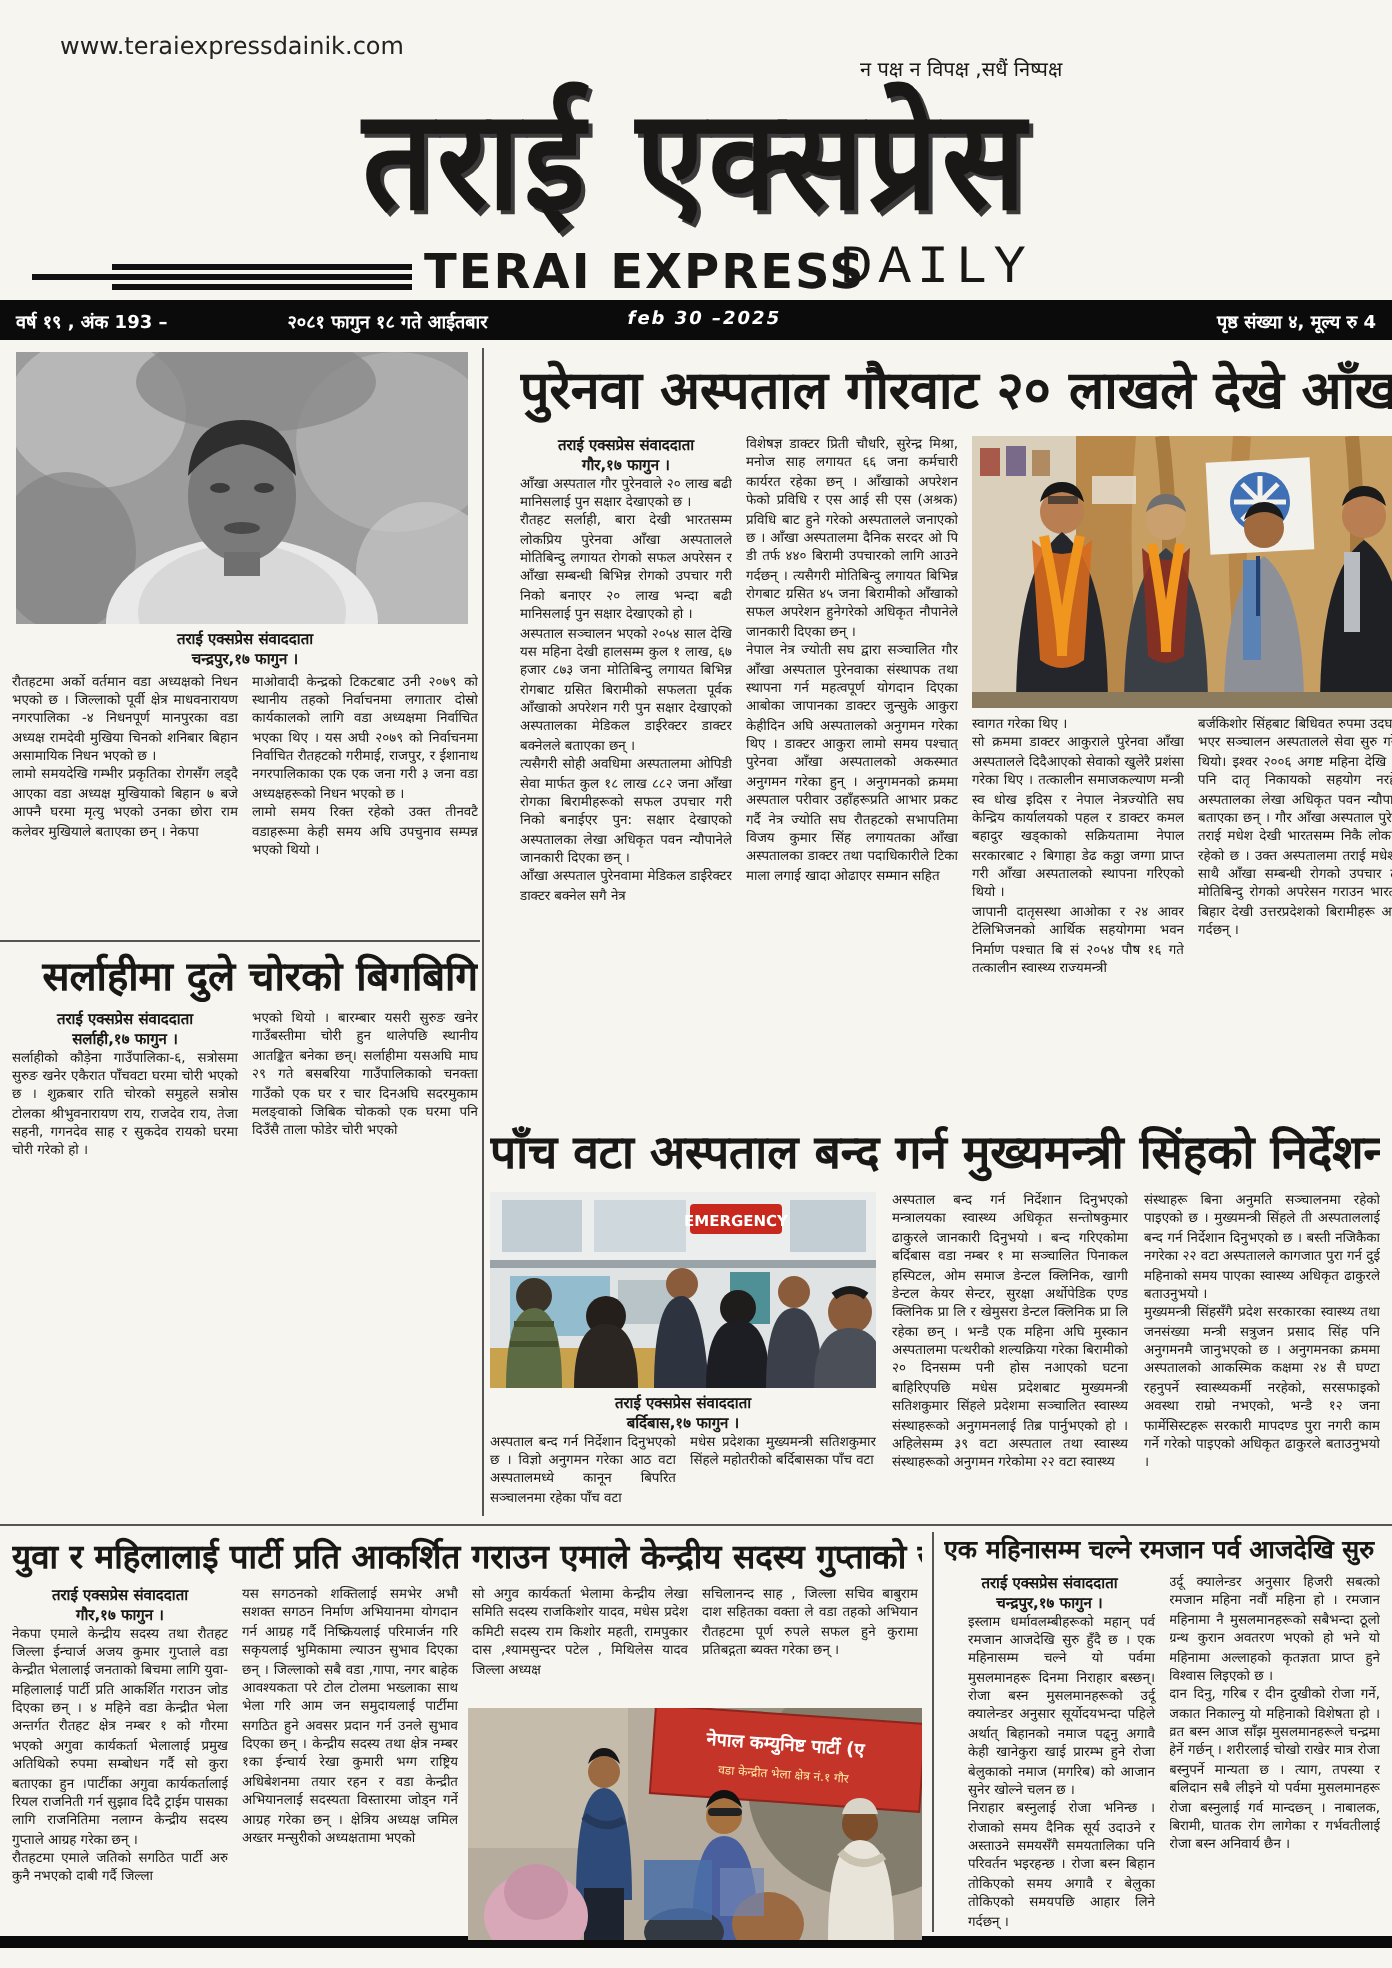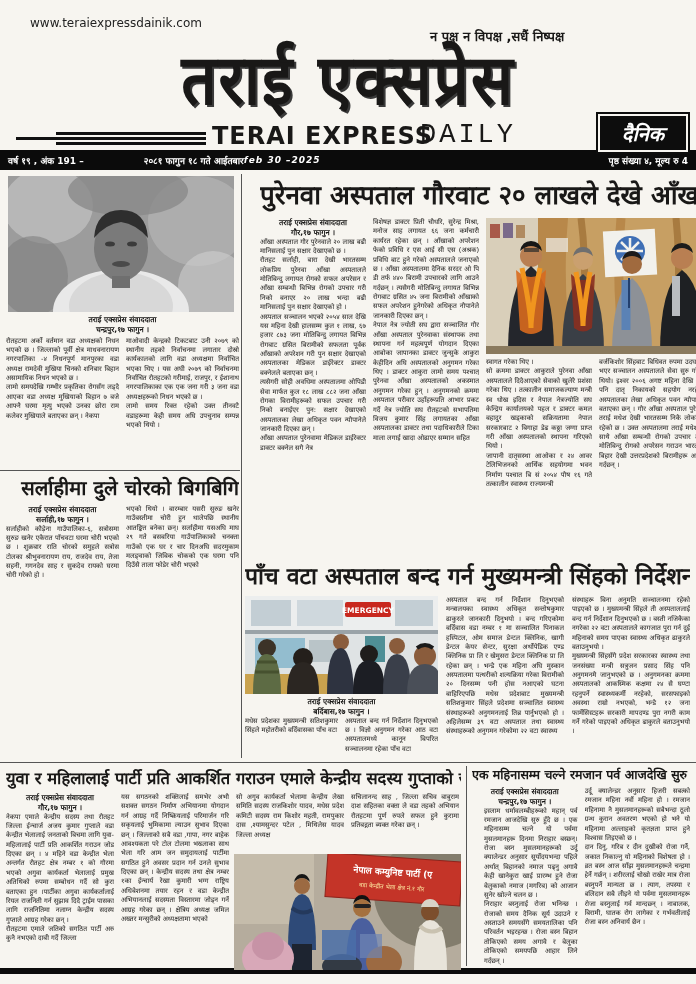--- a/index.html
+++ b/index.html
@@ -8,21 +8,21 @@
     position:relative; width:696px; height:984px; margin:0 auto;
     background:#f7f5f0; overflow:hidden;
     font-family:"DejaVu Sans", sans-serif; color:#191817;
   }
   .abs { position:absolute; }
   .fit { white-space:nowrap; overflow:hidden; }
   .center { text-align:center; }
 
   
   .site-url { left:30px; top:16px; font-size:12px; color:#222; }
-  .tagline  { left:430px; top:27px; font-size:13px; font-weight:bold;text-align:right; }
+  .tagline  { left:430px; top:27px; font-size:10px; font-weight:normal;text-align:right; }
   .masthead {
     left:0; top:30px; width:696px; text-align:center;
     font-size:62px; font-weight:900; letter-spacing:2px;
     transform:scaleY(1.12); transform-origin:top;
     text-shadow:2px 2px 0 #3a3a3a;
   }
   .eng-row { left:0; top:120px; width:696px; height:32px; }
   .eng-lines { position:absolute; left:16px; top:12px; width:190px; }
   .eng-lines div { height:2.5px; background:#111; margin-bottom:2.5px; }
   .eng-lines div:nth-child(1){ width:150px; margin-left:40px; }
@@ -37,21 +37,21 @@
     z-index:5;
   }
   .dainik-logo span { color:#fff; font-size:20px; font-weight:900; font-style:italic; }
   .datebar {
     left:0; top:150px; width:696px; height:20px; background:#0b0b0b; color:#fff;
     display:flex; align-items:center; z-index:2;
   }
   .datebar .seg { font-size:9px; font-weight:bold; }
   .d1 { margin-left:8px; }
   .d2 { margin-left:60px; }
-  .d3 { font-style:italic; font-weight:normal; font-size:11px; letter-spacing:1px; }
+  .d3 { margin-left:70px; font-style:italic; font-weight:normal; font-size:11px; letter-spacing:1px; }
   .d4 { margin-left:auto; margin-right:8px; }
 
   
   .headline { font-weight:900; letter-spacing:0px; }
   .byline { font-size:7.5px; font-weight:bold; text-align:center; line-height:1.3; }
   .body-text {
     font-size:6.7px; line-height:1.40; text-align:justify;
     white-space:pre-line; overflow:hidden;
   }
   .cols { display:flex; gap:7px; }
@@ -93,26 +93,23 @@
 
   <div class="abs eng-row">
     <div class="eng-lines">
         <div></div>
         <div></div>
         <div></div>
       </div>
     <span class="eng-name">TERAI EXPRESS</span>
     <span class="eng-daily">DAILY</span>
   </div>
-  <div class="abs dainik-logo">
-    <span>दैनिक</span>
-  </div>
 
   <div class="abs datebar">
-    <span class="seg d1">वर्ष १९ , अंक 191 –</span>
+    <span class="seg d1">वर्ष १९ , अंक 193 –</span>
     <span class="seg d2">२०८१ फागुन १८ गते आईतबार</span>
     <span class="seg d3">feb 30 –2025</span>
     <span class="seg d4">पृष्ठ संख्या ४, मूल्य रु 4</span>
   </div>
 
   <div class="abs vrule v-mid"></div>
   <div class="abs vrule v-bot"></div>
   <div class="abs hrule h-a3"></div>
   <div class="abs hrule h-bot"></div>
   <div class="abs bottom-bar"></div>
@@ -264,22 +261,22 @@
             <circle cx="180" cy="60" r="11" fill="#8a5c3c"></circle>
               <path d="M162,98 q0,-30 18,-30 q18,0 18,30Z" fill="#4a4f58"></path>
             <path d="M172,52 q8,-6 16,0" stroke="#1b1b1b" stroke-width="4" fill="none"></path>
           </svg>
         </div>
         <div class="byline" style="margin-top:3px;">
           <div>तराई एक्सप्रेस संवाददाता</div>
           <div>बर्दिबास,१७ फागुन ।</div>
         </div>
         <div class="cols" style="height:36px;">
+          <div class="col body-text">अस्पताल बन्द गर्न निर्देशान दिनुभएको छ । विज्ञो अनुगमन गरेका आठ वटा अस्पतालमध्ये कानून बिपरित सञ्चालनमा रहेका पाँच वटा</div>
           <div class="col body-text">मधेस प्रदेशका मुख्यमन्त्री सतिशकुमार सिंहले महोतरीको बर्दिबासका पाँच वटा</div>
-          <div class="col body-text">अस्पताल बन्द गर्न निर्देशान दिनुभएको छ । विज्ञो अनुगमन गरेका आठ वटा अस्पतालमध्ये कानून बिपरित सञ्चालनमा रहेका पाँच वटा</div>
         </div>
       </div>
       <div class="body-text" style="width:120px;">अस्पताल बन्द गर्न निर्देशान दिनुभएको मन्त्रालयका स्वास्थ्य अधिकृत सन्तोषकुमार ढाकुरले जानकारी दिनुभयो । बन्द गरिएकोमा बर्दिबास वडा नम्बर १ मा सञ्चालित पिनाकल हस्पिटल, ओम समाज डेन्टल क्लिनिक, खागी डेन्टल केयर सेन्टर, सुरक्षा अर्थोपेडिक एण्ड क्लिनिक प्रा लि र खेमुसरा डेन्टल क्लिनिक प्रा लि रहेका छन् । भन्डै एक महिना अघि मुस्कान अस्पतालमा पत्थरीको शल्यक्रिया गरेका बिरामीको २० दिनसम्म पनी होस नआएको घटना बाहिरिएपछि मधेस प्रदेशबाट मुख्यमन्त्री सतिशकुमार सिंहले प्रदेशमा सञ्चालित स्वास्थ्य संस्थाहरूको अनुगमनलाई तिब्र पार्नुभएको हो । अहिलेसम्म ३९ वटा अस्पताल तथा स्वास्थ्य संस्थाहरूको अनुगमन गरेकोमा २२ वटा स्वास्थ्य</div>
       <div class="body-text" style="width:120px;">संस्थाहरू बिना अनुमति सञ्चालनमा रहेको पाइएको छ । मुख्यमन्त्री सिंहले ती अस्पताललाई बन्द गर्न निर्देशान दिनुभएको छ । बस्ती नजिकैका नगरेका २२ वटा अस्पतालले कागजात पुरा गर्न दुई महिनाको समय पाएका स्वास्थ्य अधिकृत ढाकुरले बताउनुभयो ।
 मुख्यमन्त्री सिंहसँगै प्रदेश सरकारका स्वास्थ्य तथा जनसंख्या मन्त्री सत्रुजन प्रसाद सिंह पनि अनुगमनमै जानुभएको छ । अनुगमनका क्रममा अस्पतालको आकस्मिक कक्षमा २४ सै घण्टा रहनुपर्ने स्वास्थ्यकर्मी नरहेको, सरसफाइको अवस्था राम्रो नभएको, भन्डै १२ जना फार्मेसिस्टहरू सरकारी मापदण्ड पुरा नगरी काम गर्ने गरेको पाइएको अधिकृत ढाकुरले बताउनुभयो ।</div>
     </div>
   </div>
 
   <div class="abs a5">
     <div class="headline fit center">युवा र महिलालाई पार्टी प्रति आकर्शित गराउन एमाले केन्द्रीय सदस्य गुप्ताको जोड</div>

